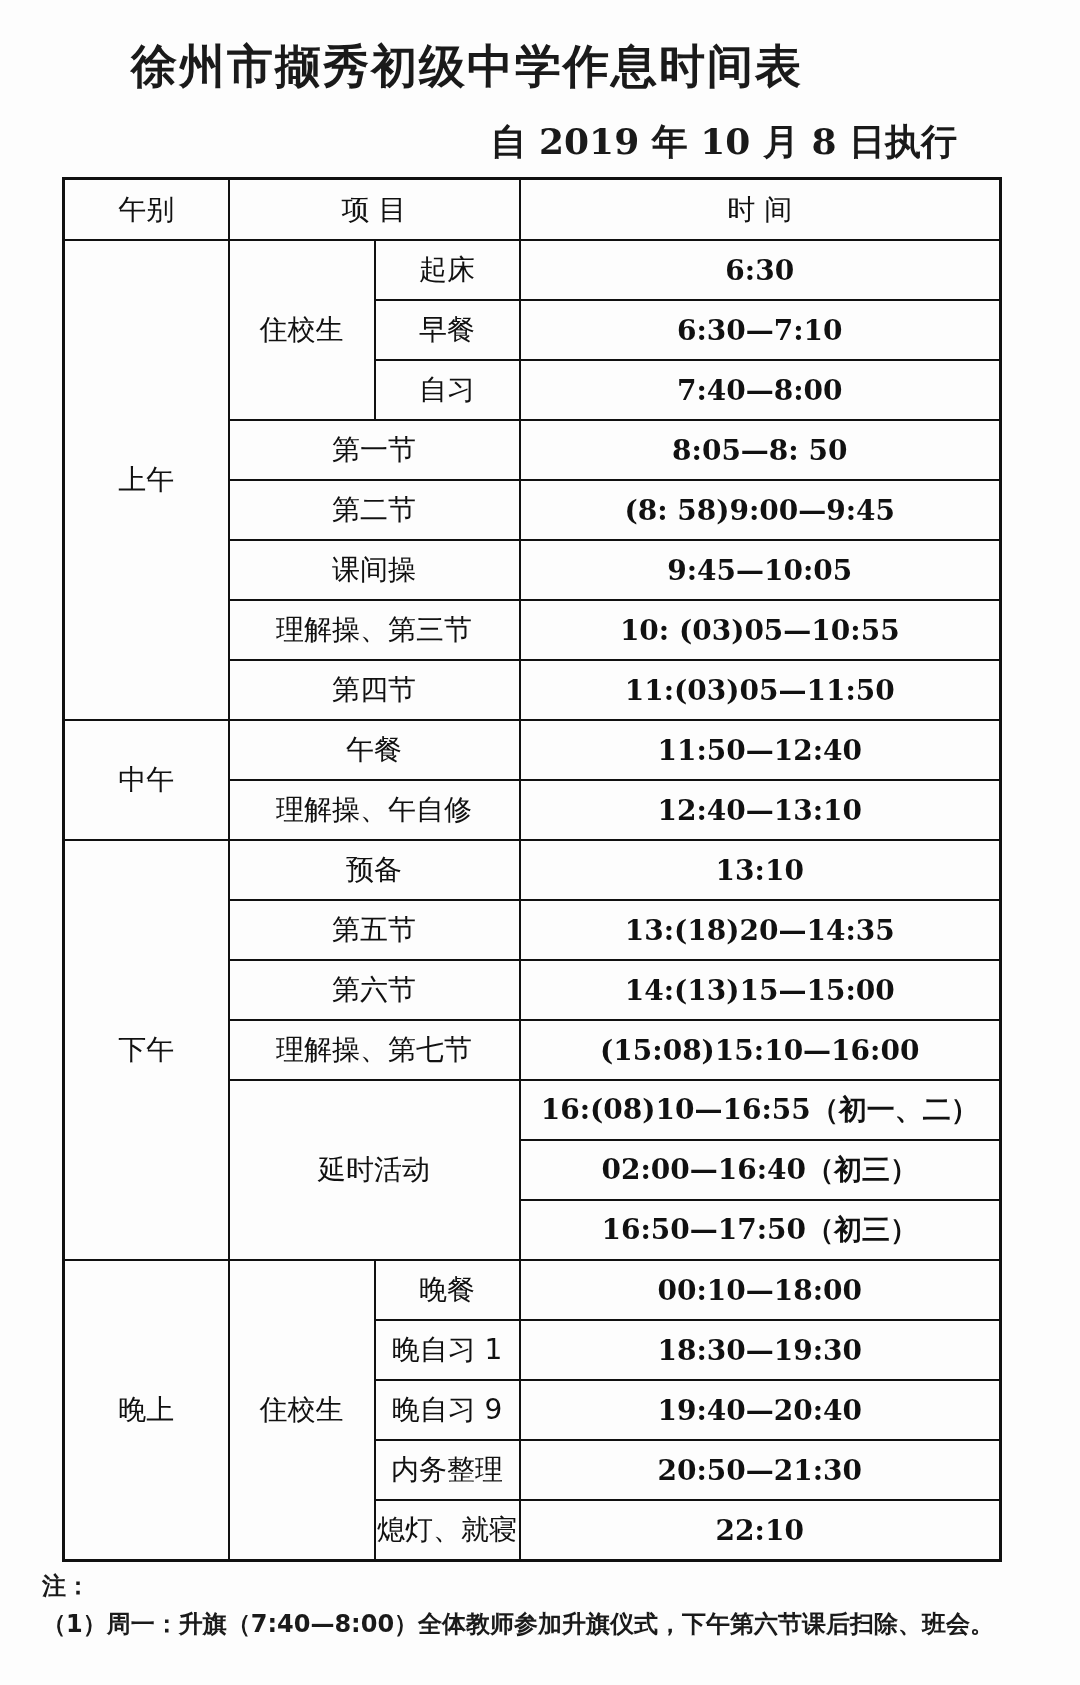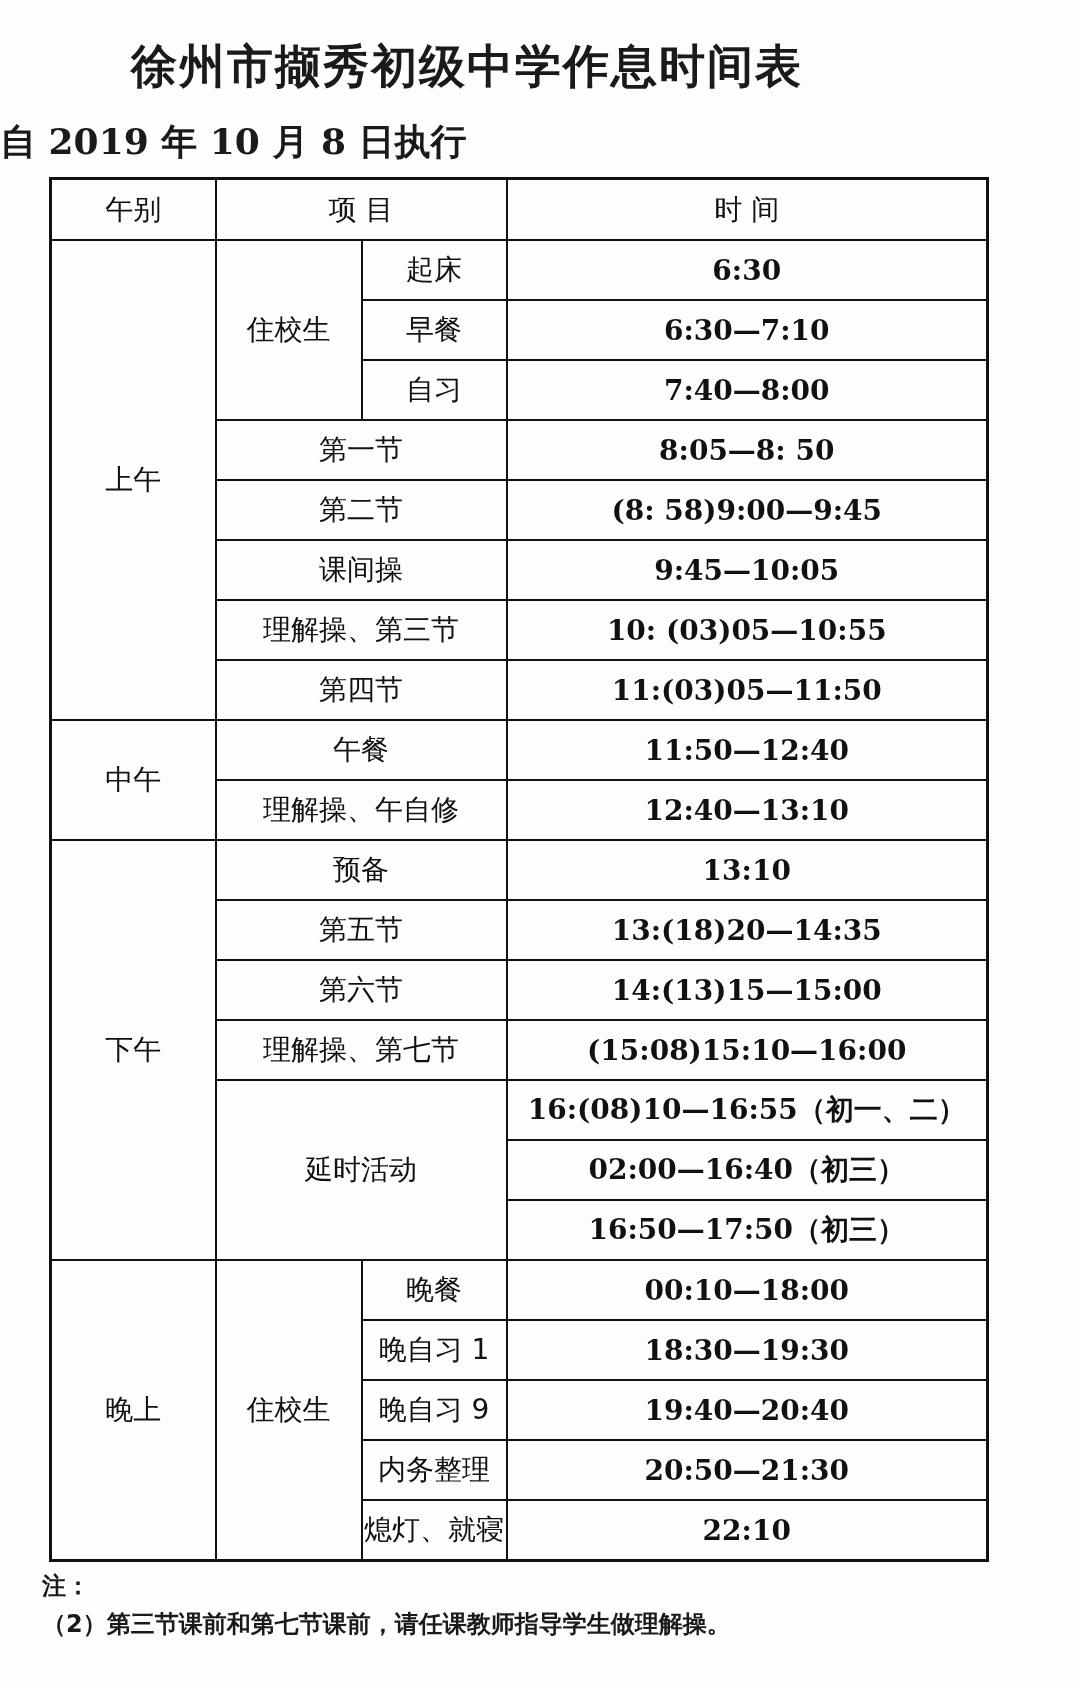--- a/index.html
+++ b/index.html
@@ -7,25 +7,25 @@
     width: 1080px; height: 1685px; background: #fdfdfd; position: relative;
     font-family: "DejaVu Serif", "Liberation Serif", serif; color: #111;
     overflow: hidden;
   }
   .title {
     position: absolute; left: 0; width: 934px; top: 36px; text-align: center;
     font-family: "DejaVu Sans", "Liberation Sans", sans-serif;
     font-size: 46px; font-weight: bold; letter-spacing: 2px; color: #1a1a1a;
   }
   .subtitle {
-    position: absolute; left: 0; width: 957px; top: 118px; text-align: left;
+    position: absolute; left: 0; width: 957px; top: 118px; text-align: right;
     font-size: 36px; font-weight: bold; color: #1a1a1a;
   }
   table.sched {
-    position: absolute; left: 49px; top: 177px; width: 937px;
+    position: absolute; left: 62px; top: 177px; width: 937px;
     border-collapse: collapse; table-layout: fixed;
     border: 3px solid #111;
   }
   table.sched td, table.sched th {
     border: 2px solid #111; text-align: center; vertical-align: middle;
     padding: 0; height: 58px; font-size: 28px;
   }
   table.sched th { height: 59px; font-weight: normal; font-family: "DejaVu Sans", "Liberation Sans", sans-serif; }
   .cjk { font-family: "DejaVu Sans", "Liberation Sans", sans-serif; font-weight: normal; }
   .cjk-n { font-family: "DejaVu Sans", "Liberation Sans", sans-serif; font-weight: normal; }
@@ -149,14 +149,14 @@
   </tr>
   <tr>
     <td class="cjk">熄灯、就寝</td>
     <td class="time">22:10</td>
   </tr>
 </tbody>
   </table>
 
 <div class="notes">
   <div>注：</div>
-  <div>（2）第三节课前和第七节课前，请任课教师指导学生做理解操。</div>
+  <div>（1）周一：升旗（7:40—8:00）全体教师参加升旗仪式，下午第六节课后扫除、班会。</div>
 </div>
 
 </body></html>

